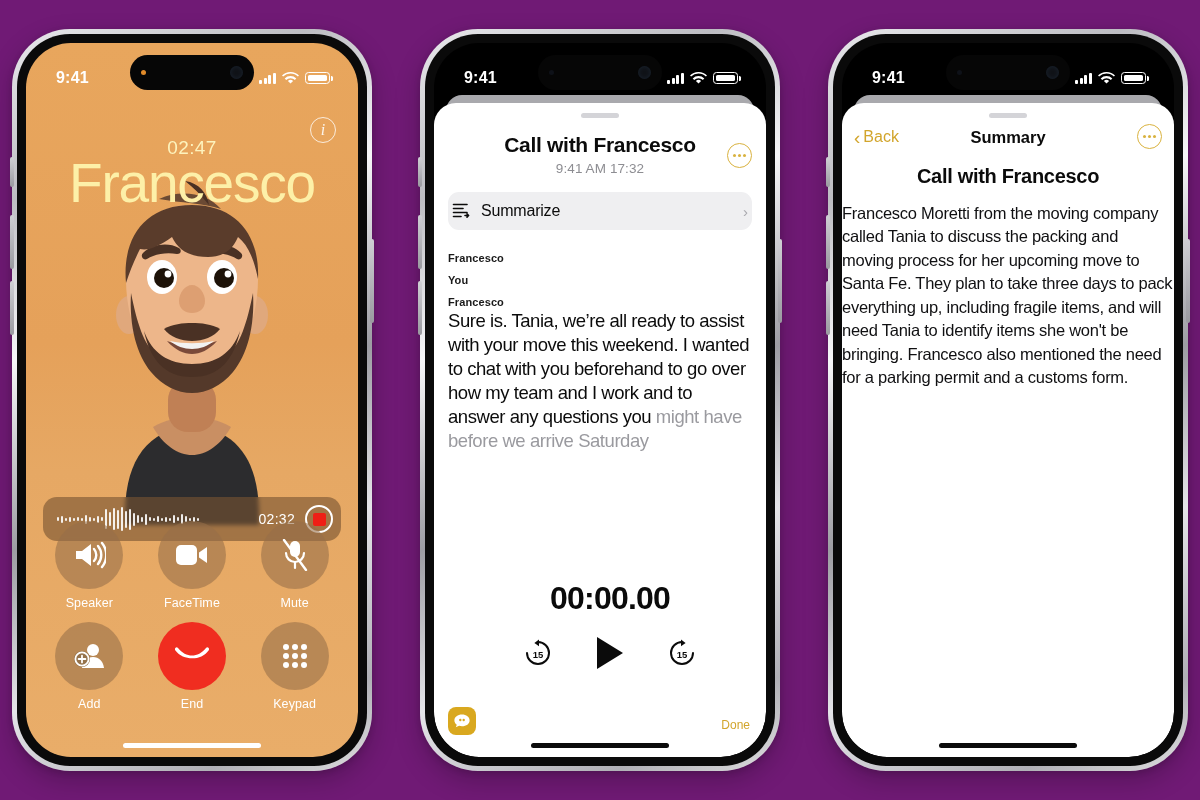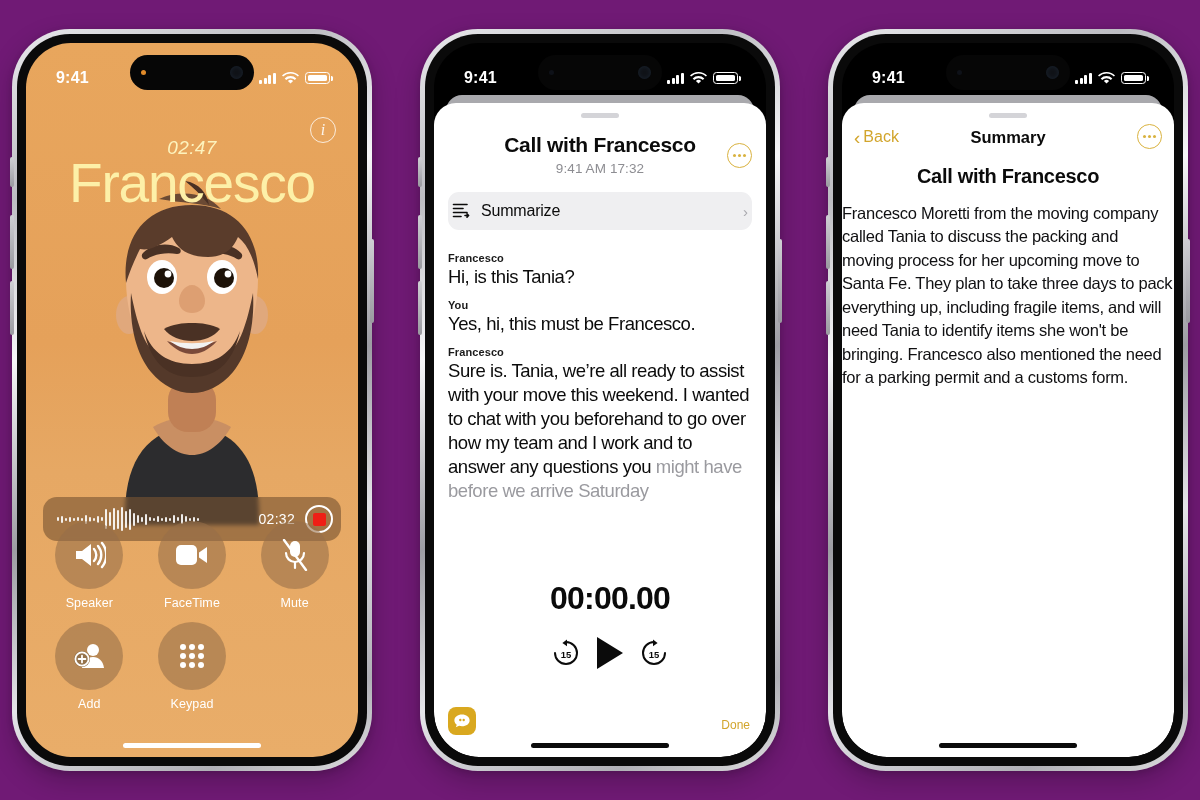--- a/index.html
+++ b/index.html
@@ -84,21 +84,21 @@
   .info-btn {
     position: absolute; right: 22px; top: 74px;
     width: 26px; height: 26px; border-radius: 50%;
     border: 1.6px solid rgba(255,255,255,.78);
     display:flex; align-items:center; justify-content:center;
     font-family: "Liberation Serif", serif; font-style: italic; font-size: 16px;
     color: rgba(255,255,255,.88); z-index: 6;
   }
   .call-timer {
     position:absolute; top: 94px; left:0; right:0; text-align:center;
-    font-size: 19px; color: #fdf3bd; letter-spacing: .4px; z-index: 5; font-style: italic;
+    font-size: 19px; color: #fdf3bd; letter-spacing: .4px; z-index: 5;
   }
   .call-name {
     position:absolute; top: 112px; left:0; right:0; text-align:center;
     font-size: 55px; line-height: 1.05; font-weight: 500; color:#fdf0a8;
     letter-spacing: -1.2px; z-index: 5; white-space: nowrap;
   }
 
   
   .memoji { position:absolute; left: 50%; transform: translateX(-50%); bottom: 232px; width: 250px; height: 360px; z-index: 3; }
 
@@ -170,21 +170,21 @@
 
   .transcript { padding: 12px 14px 0; }
   .t-speaker { font-size: 11px; font-weight: bold; color:#1a1a1a; letter-spacing: .1px; margin-top: 10px; }
   .t-text { font-size: 18.5px; line-height: 1.3; color:#0b0b0b; letter-spacing: -.45px; margin-top: 1px; font-weight: 500; }
   .t-text .fade-tail { color:#9a9a9f; }
 
   .player {
     position:absolute; left:0; right:0; bottom: 88px; text-align:center;padding-left:20px;
   }
   .player-time { font-size: 32px; font-weight: bold; color:#0b0b0b; letter-spacing: -.8px; }
-  .player-btns { margin-top: 20px; display:flex; align-items:center; justify-content:center; gap: 16px; }
+  .player-btns { margin-top: 20px; display:flex; align-items:center; justify-content:center; gap: 44px; }
   .skip { width: 30px; height: 30px; position: relative; }
   .play-tri {
     width: 0; height: 0; border-left: 26px solid #0b0b0b;
     border-top: 16px solid transparent; border-bottom: 16px solid transparent;
   }
   .msg-icon {
     position:absolute; left: 14px; bottom: 22px;
     width: 28px; height: 28px; border-radius: 8px; background:#d9a81f;
     display:flex; align-items:center; justify-content:center;
   }
@@ -366,20 +366,28 @@
                   <path d="M9 26c1-7 5-11 11-11s10 4 11 11z" fill="#fff"></path>
                   <circle cx="9" cy="17" r="8" fill="#96734b"></circle>
                   <circle cx="9" cy="17" r="6.6" fill="none" stroke="#fff" stroke-width="1.8"></circle>
                   <line x1="9" y1="13.6" x2="9" y2="20.4" stroke="#fff" stroke-width="1.8" stroke-linecap="round"></line>
                   <line x1="5.6" y1="17" x2="12.4" y2="17" stroke="#fff" stroke-width="1.8" stroke-linecap="round"></line>
                 </svg>
               </span>
               <span class="ctl-label">Add</span>
             </div>
             <div class="ctl">
+              <span class="ctl-circle end">
+                <svg width="34" height="18" viewBox="0 0 34 18">
+                  <path d="M3 13c8-10 20-10 28 0 1.6 2 4-.5 2.6-2.4C26 .4 8-.2 .4 10.6-1 12.5 1.4 15 3 13z" fill="#fff" transform="rotate(180 17 7)"></path>
+                </svg>
+              </span>
+              <span class="ctl-label">End</span>
+            </div>
+            <div class="ctl">
               <span class="ctl-circle">
                 <svg width="26" height="26" viewBox="0 0 26 26">
                   <g fill="#fff">
                     <circle cx="4" cy="4" r="3"></circle>
                       <circle cx="13" cy="4" r="3"></circle>
                       <circle cx="22" cy="4" r="3"></circle>
                     <circle cx="4" cy="13" r="3"></circle>
                       <circle cx="13" cy="13" r="3"></circle>
                       <circle cx="22" cy="13" r="3"></circle>
                     <circle cx="4" cy="22" r="3"></circle>
@@ -457,25 +465,23 @@
                 </g>
                 <path d="M13 13.5h3.6m0 0-1.6-1.6m1.6 1.6-1.6 1.6" stroke="#0b0b0b" stroke-width="1.6" fill="none" stroke-linecap="round" stroke-linejoin="round"></path>
               </svg>
               <span class="label">Summarize</span>
               <span class="chev">›</span>
             </div>
 
             <div class="transcript">
               <div>
                 <div class="t-speaker">Francesco</div>
-                <div class="t-text">Hi, is this Tania?</div>
               </div>
               <div>
                 <div class="t-speaker">You</div>
-                <div class="t-text">Yes, hi, this must be Francesco.</div>
               </div>
               <div>
                 <div class="t-speaker">Francesco</div>
                 <div class="t-text"><span>Sure is. Tania, we’re all ready to assist with your move this weekend. I wanted to chat with you beforehand to go over how my team and I work and to answer any questions you </span><span class="fade-tail">might have before we arrive Saturday</span></div>
               </div>
             </div>
 
             <div class="player">
               <div class="player-time">00:00.00</div>
               <div class="player-btns">

